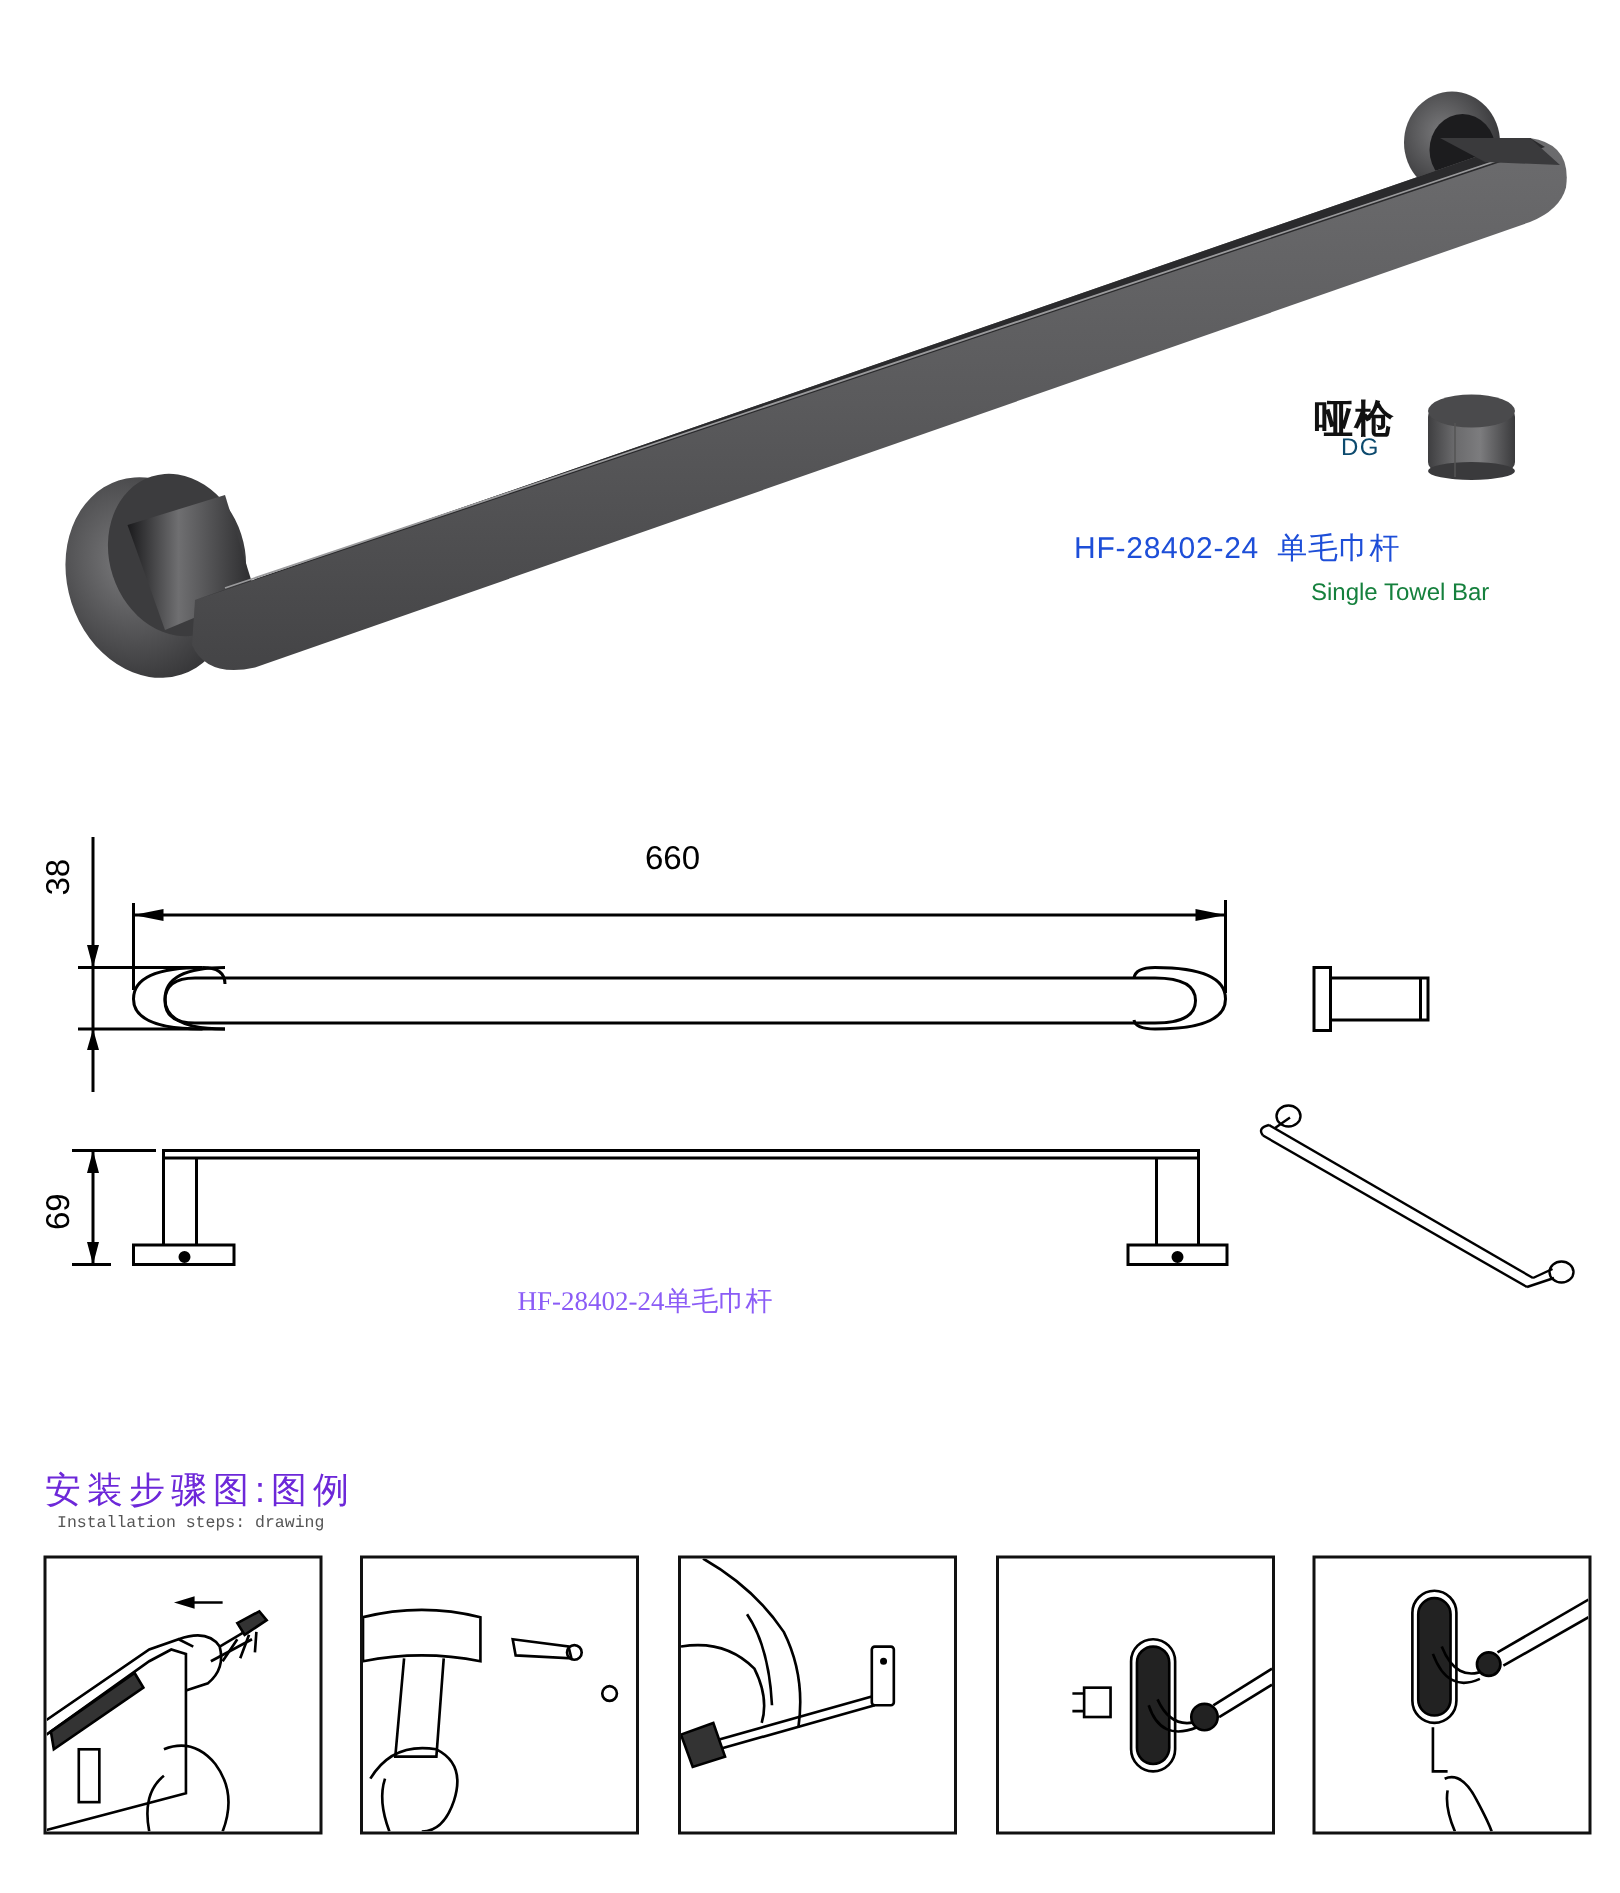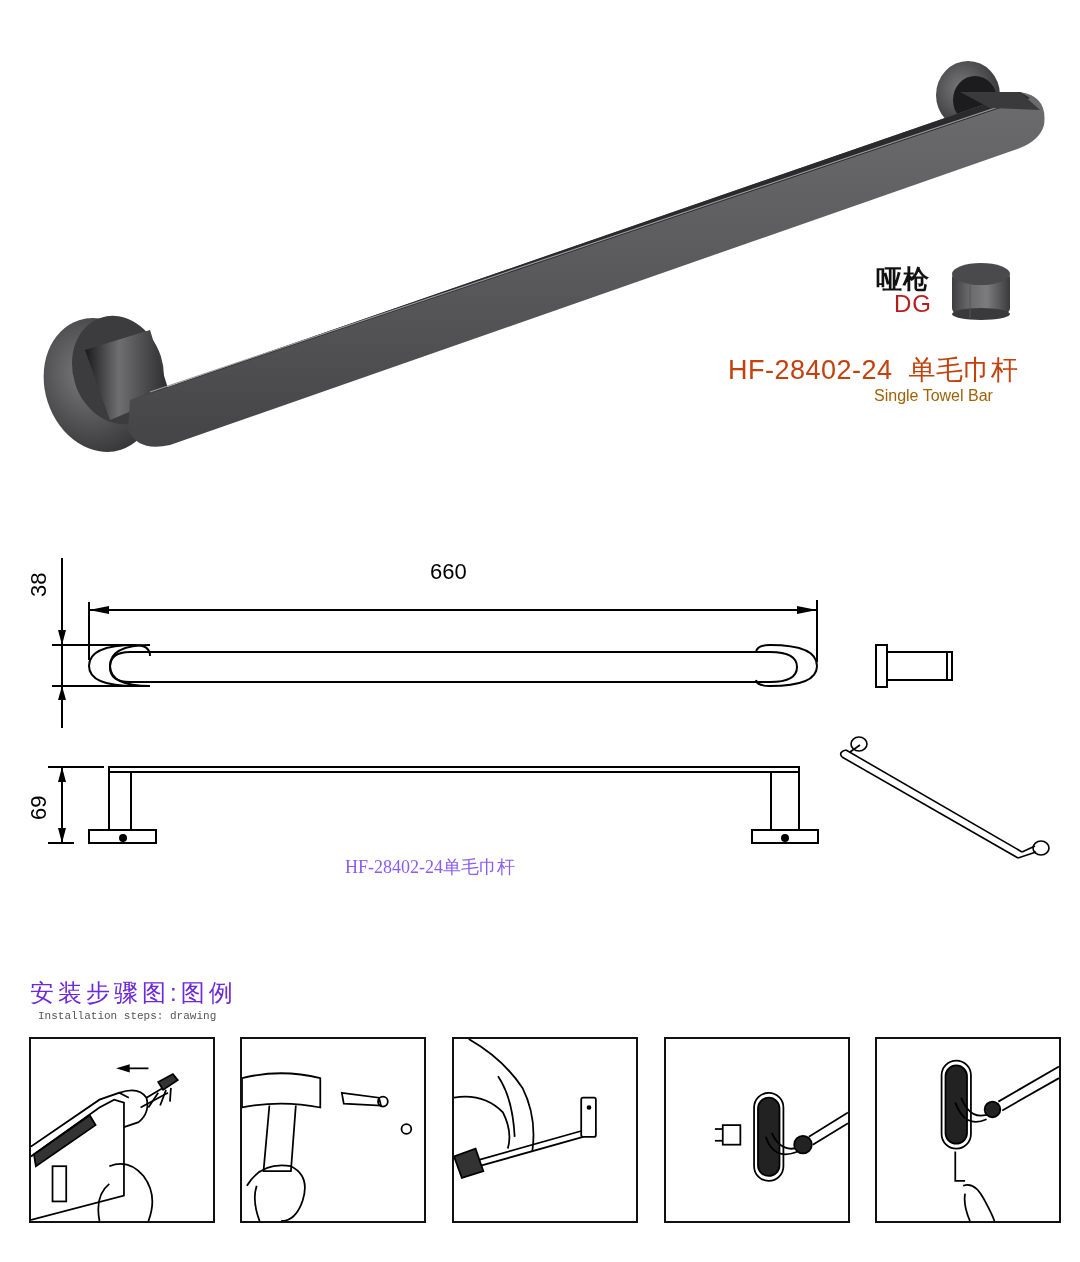--- a/index.html
+++ b/index.html
@@ -1,22 +1,22 @@
 <!DOCTYPE html>
 <html><head>
 <meta charset="utf-8">
 <style>
   html, body { margin: 0; padding: 0; background: #ffffff; }
   body { width: 1080px; height: 1262px; position: relative; overflow: hidden; font-family: "Liberation Sans", "DejaVu Sans", sans-serif; color: #111; }
   .abs { position: absolute; }
   svg { display: block; }
   .finish-cn { left: 876px; top: 262px; font-size: 26px; font-weight: bold; letter-spacing: 1px; color: #111; text-align: right; }
-  .finish-code { left: 894px; top: 290px; font-size: 24px; color: #b91c1c; letter-spacing: 1px; }
-  .model-title { left: 716px; top: 352px; font-size: 27px; color: #c2410c; letter-spacing: 0.5px; white-space: nowrap; margin-left: 12px; }
-  .model-sub { left: 874px; top: 387px; font-size: 16px; color: #a16207; white-space: nowrap; }
+  .finish-code { left: 894px; top: 290px; font-size: 16px; color: #0c4a6e; letter-spacing: 1px; }
+  .model-title { left: 716px; top: 352px; font-size: 20px; color: #1d4ed8; letter-spacing: 0.5px; white-space: nowrap; }
+  .model-sub { left: 874px; top: 387px; font-size: 16px; color: #15803d; white-space: nowrap; }
   .dim-label { font-size: 22px; color: #000; }
   .drawing-caption { left: 345px; top: 855px; font-family: Liberation Serif, serif; font-size: 18px; color: #8b5cf6; white-space: nowrap; }
   .steps-title-cn { left: 30px; top: 977px; font-size: 24px; color: #6d28d9; letter-spacing: 4px; }
   .steps-title-en { left: 38px; top: 1010px; font-size: 11px; color: #555; font-family: Liberation Mono, monospace; }
   .step-box { top: 1037px; width: 186px; height: 186px; border: 2px solid #111; box-sizing: border-box; background: #fff; overflow: hidden; }
 </style>
 </head>
 <body>
 
 <div class="abs" style="left:0;top:0;width:1080px;height:470px;">

